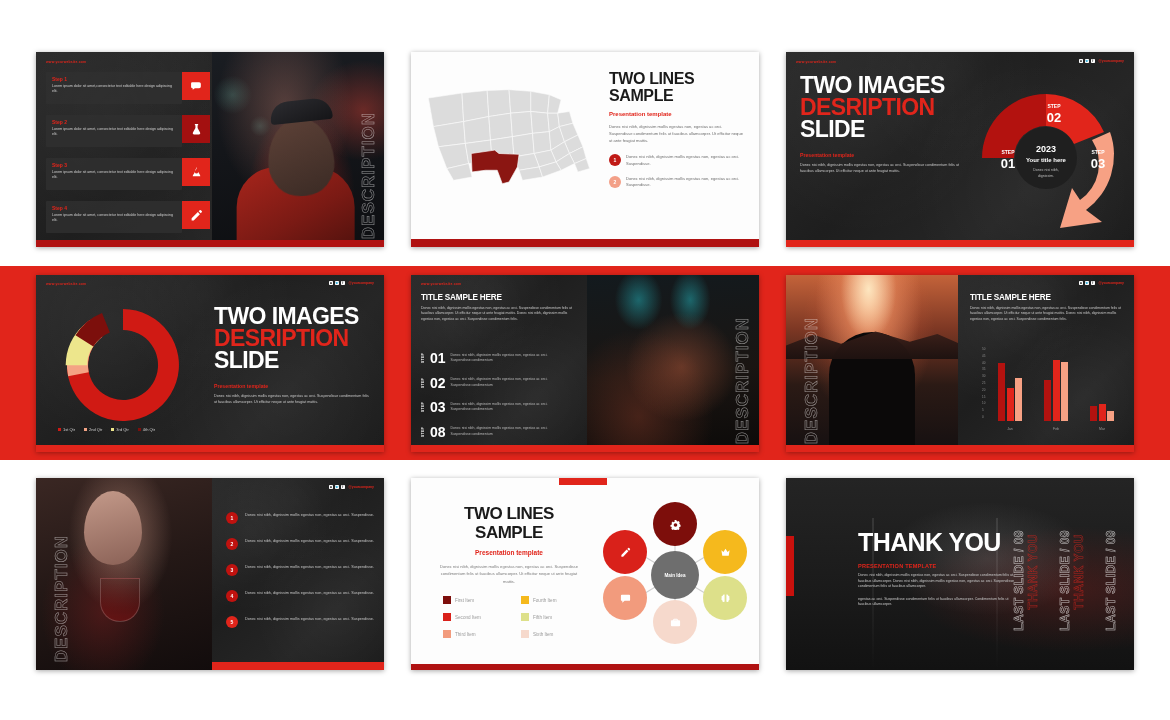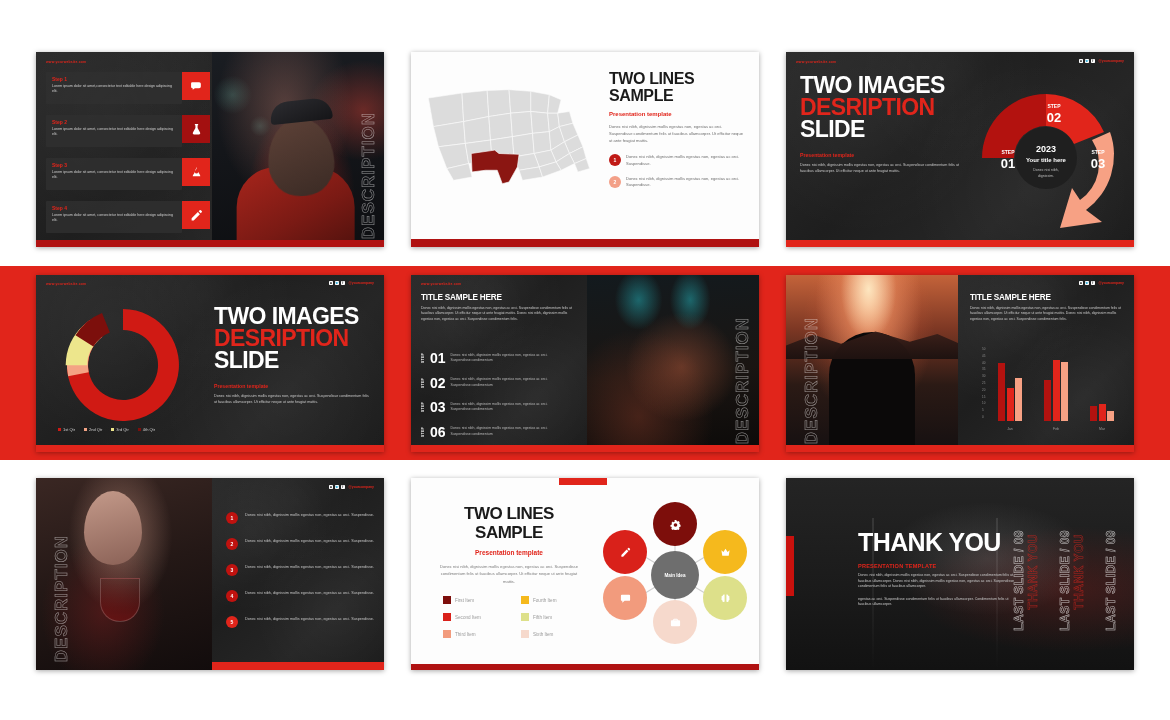--- a/index.html
+++ b/index.html
@@ -382,21 +382,21 @@
           <div class="stp-num">02</div>
           <div class="stp-txt" style="width:106px;">Donec nisi nibh, dignissim mollis egestas non, egestas ac orci. Suspendisse condimentum</div>
         </div>
         <div class="stp-row">
           <div class="stp-lbl">STEP</div>
           <div class="stp-num">03</div>
           <div class="stp-txt" style="width:106px;">Donec nisi nibh, dignissim mollis egestas non, egestas ac orci. Suspendisse condimentum</div>
         </div>
         <div class="stp-row">
           <div class="stp-lbl">STEP</div>
-          <div class="stp-num">06</div>
+          <div class="stp-num">08</div>
           <div class="stp-txt" style="width:106px;">Donec nisi nibh, dignissim mollis egestas non, egestas ac orci. Suspendisse condimentum</div>
         </div>
       </div>
     </div>
 
     <div style="position:absolute; right:0; top:0; width:172px; height:100%;
          background:
            radial-gradient(ellipse at 30% 14%, rgba(40,220,230,.40), rgba(0,0,0,0) 14%),
            radial-gradient(ellipse at 60% 14%, rgba(40,220,230,.40), rgba(0,0,0,0) 14%),
            radial-gradient(ellipse at 55% 52%, rgba(180,90,60,.48), rgba(0,0,0,0) 42%),

